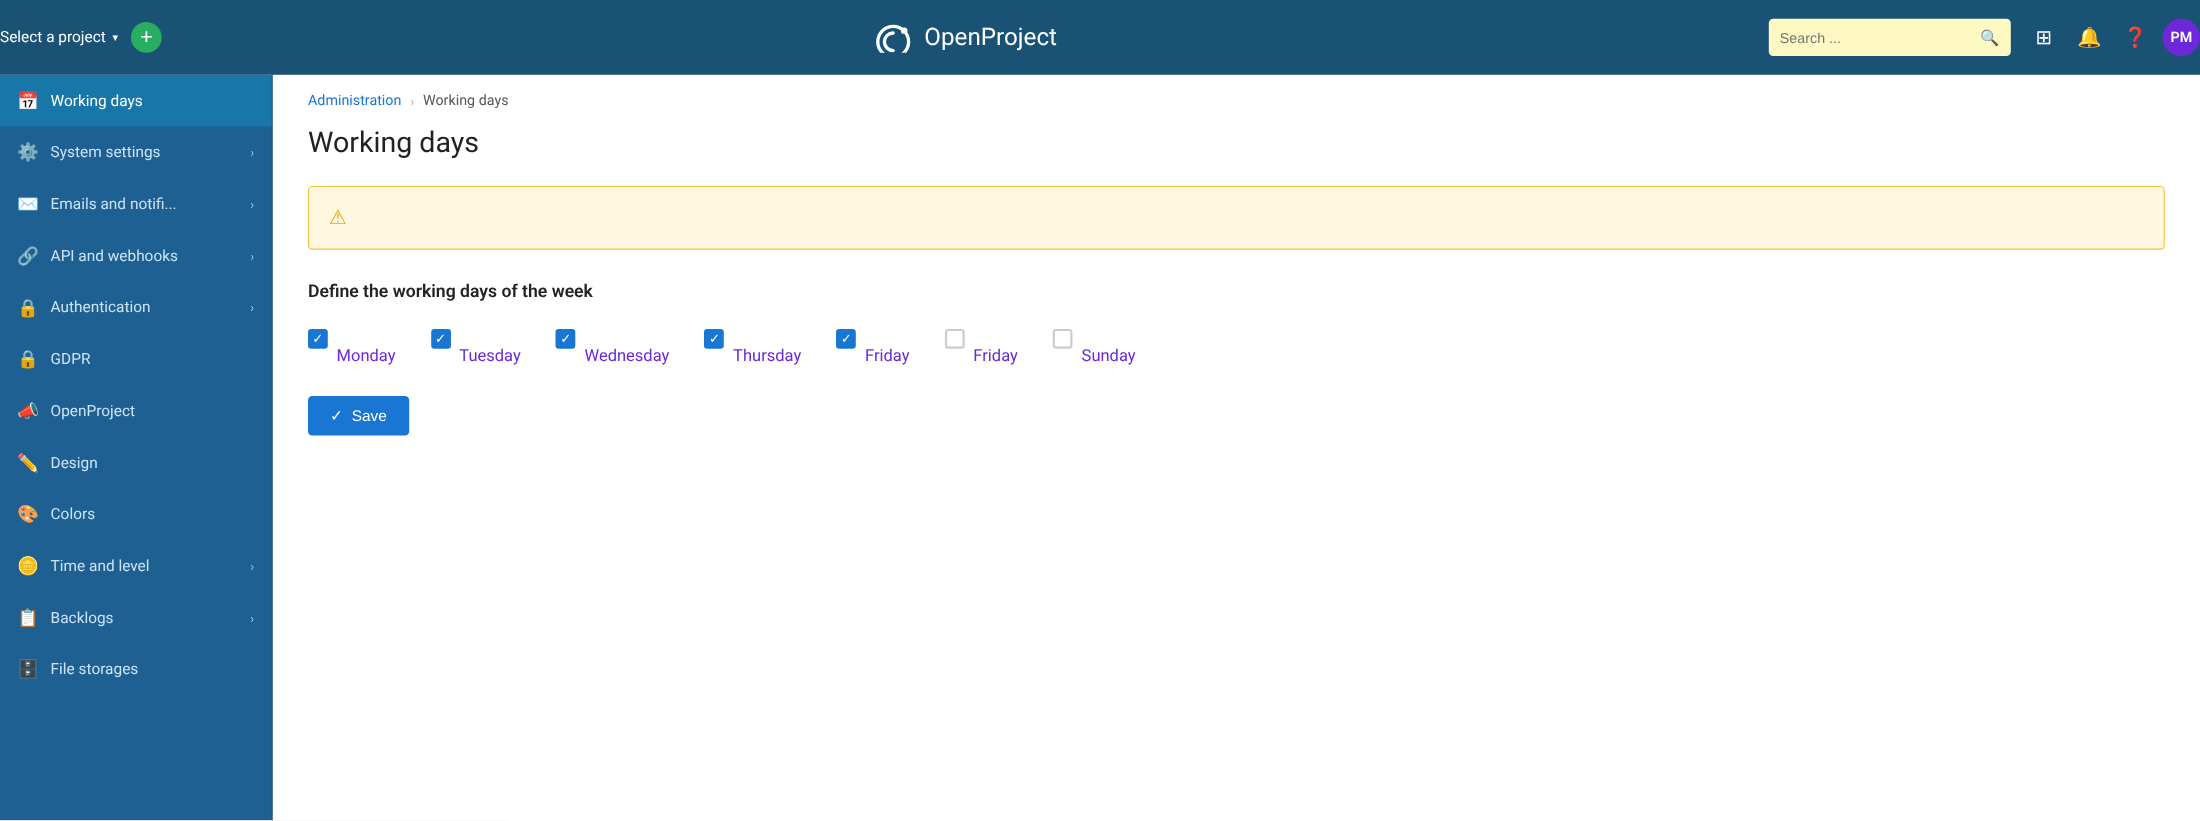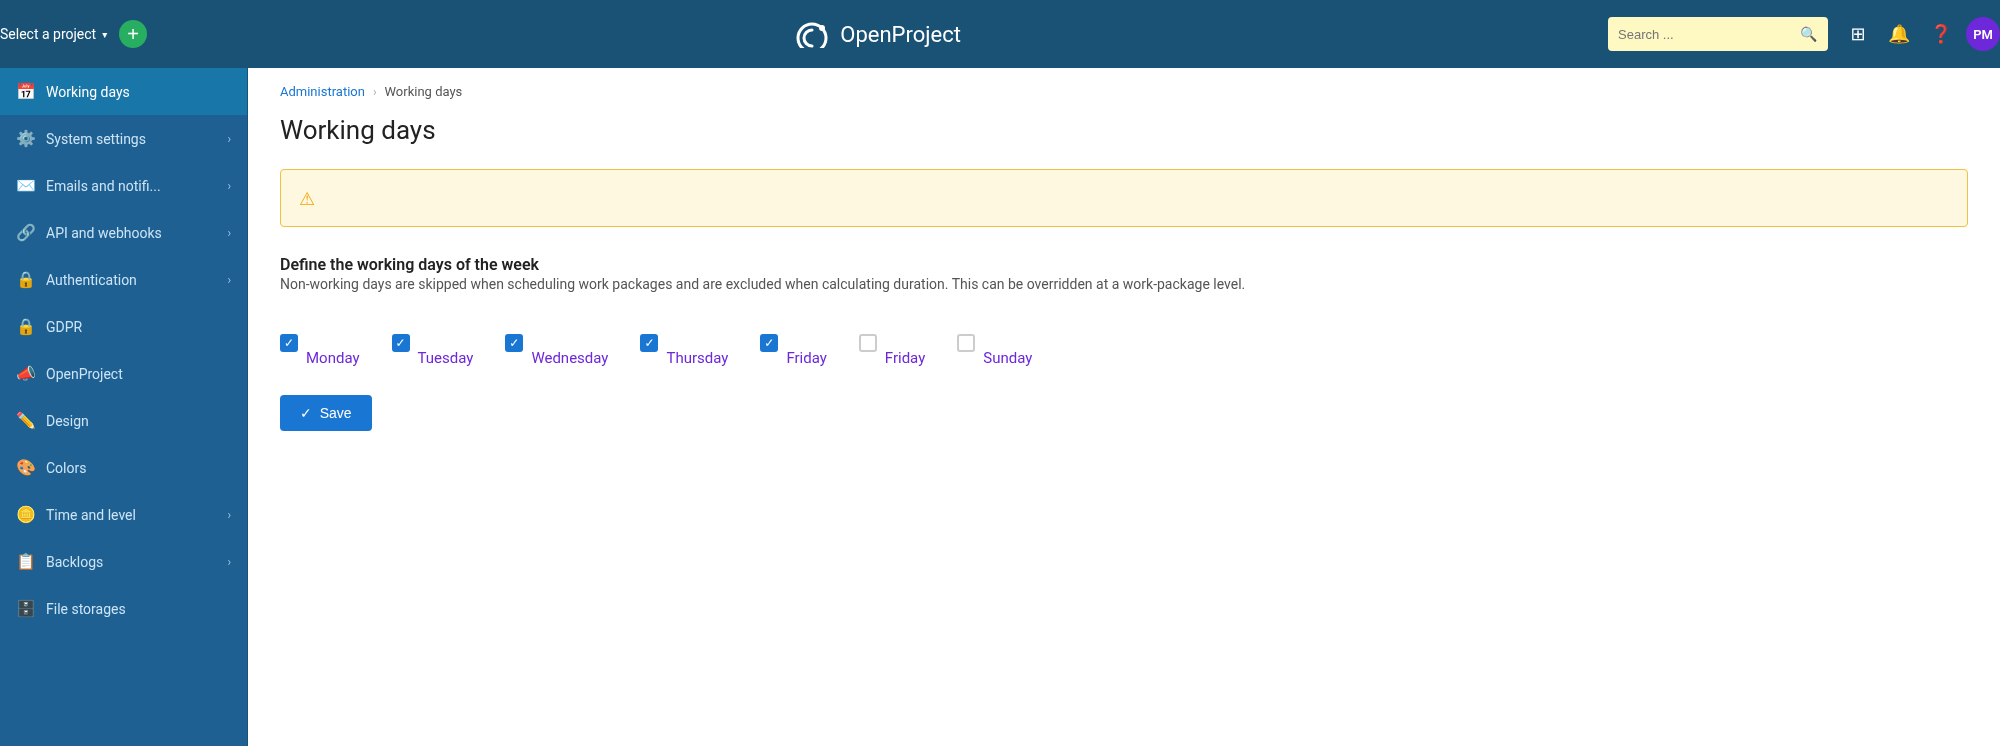--- a/index.html
+++ b/index.html
@@ -93,21 +93,21 @@
 
     .warning-banner {
       background: #fff8e1; border: 1px solid #f0c040;
       border-radius: 4px; padding: 14px 18px;
       display: flex; align-items: flex-start; gap: 12px;
       margin-bottom: 28px;
       font-size: 14px; color: #555; line-height: 1.5;
     }
     .warning-icon { color: #f0a500; font-size: 18px; margin-top: 1px; flex-shrink: 0; }
 
-    .section-title { font-size: 16px; font-weight: 600; color: #222; }
+    .section-title { font-size: 16px; font-weight: 600; color: #222; margin-bottom: 10px; }
     .section-desc { font-size: 14px; color: #555; margin-bottom: 24px; line-height: 1.5; }
 
     .days-row {
       display: flex; align-items: center; gap: 32px; margin-bottom: 28px; flex-wrap: wrap;
     }
     .day-item {
       display: flex; align-items: center; gap: 8px; cursor: pointer;
     }
     .day-checkbox {
       width: 18px; height: 18px; border-radius: 3px; border: 2px solid #ccc;
@@ -218,21 +218,20 @@
       <span class="breadcrumb-current">Working days</span>
     </div>
     <div class="page-content">
       <h1 class="page-title">Working days</h1>
 
       <div class="warning-banner">
         <span class="warning-icon">⚠</span>
       </div>
 
       <h2 class="section-title">Define the working days of the week</h2>
-      <p class="section-desc">Non-working days are skipped when scheduling work packages and are excluded when calculating duration. This can be overridden at a work-package level.</p>
 
       <div class="days-row">
         <label class="day-item">
           <div class="day-checkbox checked">✓</div>
           <span class="day-label">Monday</span>
         </label>
         <label class="day-item">
           <div class="day-checkbox checked">✓</div>
           <span class="day-label">Tuesday</span>
         </label>

